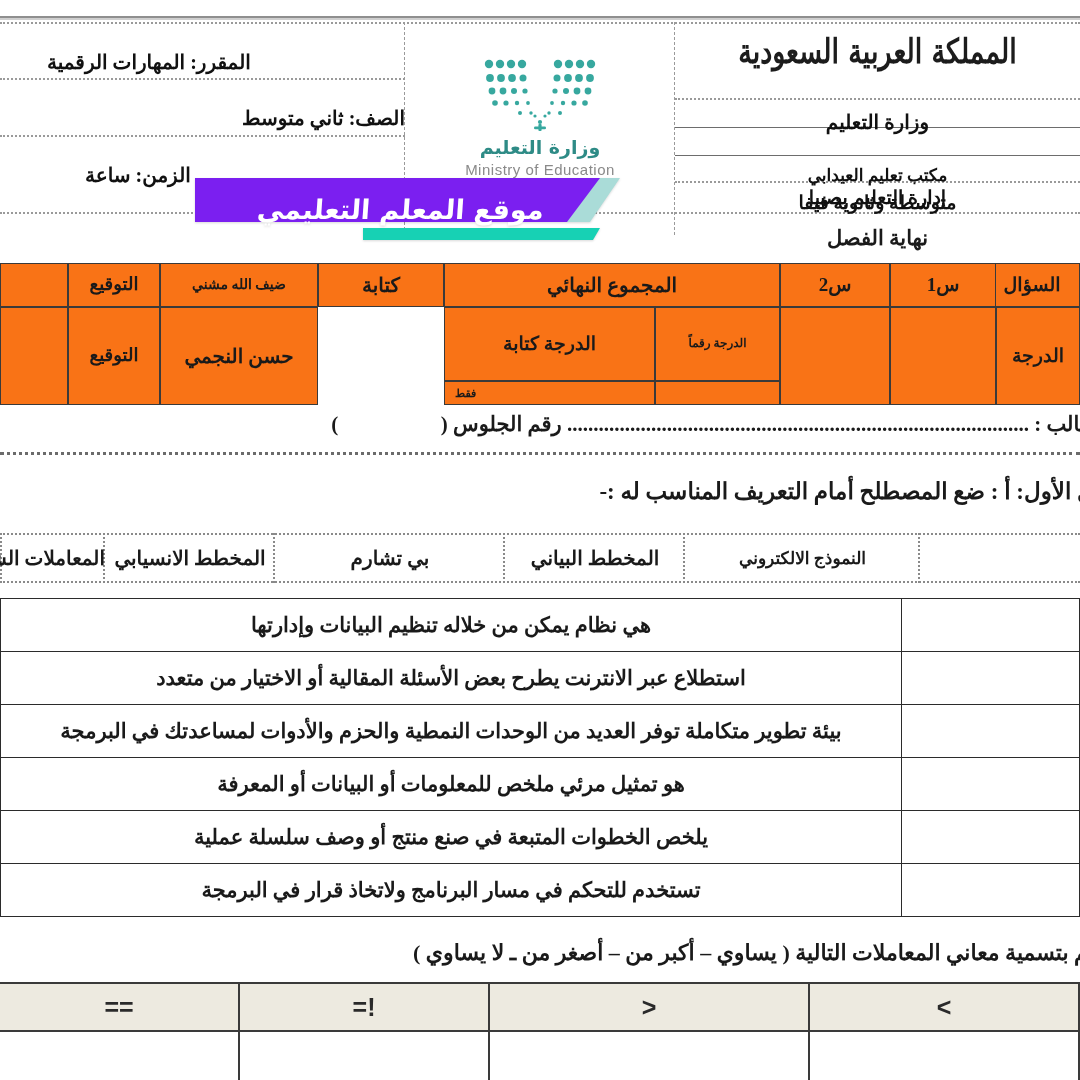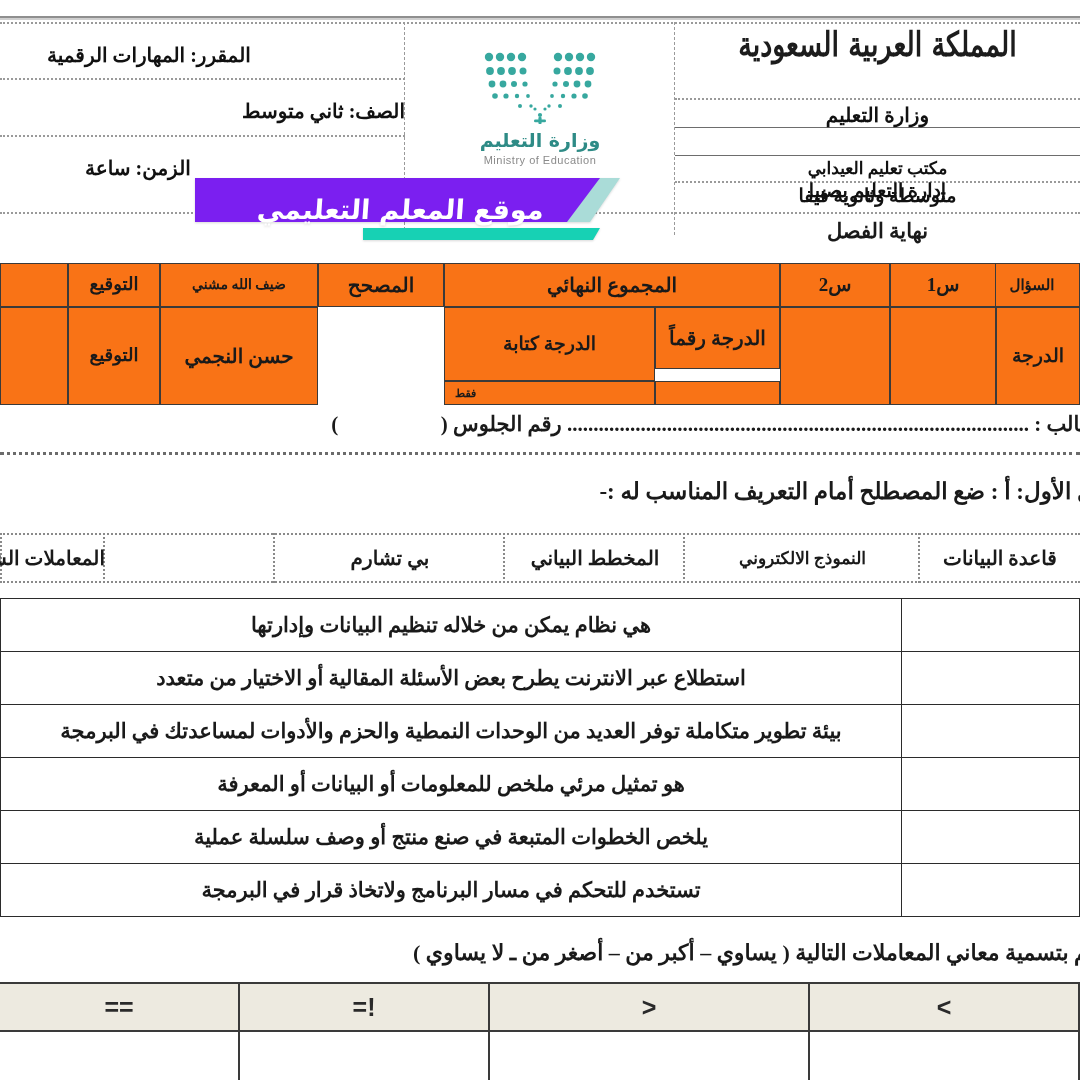--- a/index.html
+++ b/index.html
@@ -26,21 +26,21 @@
   }
 
   
   .header {
     position: absolute;
     top: 22px; right: 0; left: 0;
     height: 220px;
   }
   .hdr-col {
     position: absolute;
-    top: 1px;
+    top: 8px;
     height: 220px;
     box-sizing: border-box;
   }
   .hdr-right { right: 0; width: 405px; }
   .hdr-mid   { right: 405px; width: 270px; }
   .hdr-left  { right: 675px; width: 405px; }
 
   .dashed-v {
     position: absolute;
     top: 0; height: 213px;
@@ -91,21 +91,21 @@
     text-align: center;
   }
   .logo-svg { display: block; margin: 0 auto; }
   .logo-ar {
     font-family: "DejaVu Sans", sans-serif;
     font-size: 19px; color: #2e8b86; font-weight: bold;
     letter-spacing: 1px; margin-top: 4px;
   }
   .logo-en {
     font-family: "Liberation Sans", sans-serif;
-    font-size: 11px; color: #8a8a8a; letter-spacing: .5px; margin-top: 3px;
+    font-size: 15px; color: #8a8a8a; letter-spacing: .5px; margin-top: 3px;
   }
 
   .end-of-term {
     position: absolute;
     top: 196px; right: 0; width: 405px;
     text-align: center;
     font-size: 21px; font-weight: bold;
     white-space: nowrap;
     overflow: hidden;
   }
@@ -350,34 +350,34 @@
     <polygon points="0,0 425,0 395,44 0,44" fill="#aadcd8"></polygon>
     <polygon points="0,0 405,0 372,44 0,44" fill="#7b1ff0"></polygon>
     <polygon points="168,50 405,50 398,62 168,62" fill="#17d1b4"></polygon>
     <polygon points="0,44 168,44 168,62 0,62" fill="#ffffff" opacity="0"></polygon>
   </svg>
   <div class="wm-text">موقع المعلم التعليمي</div>
 </div>
 
 <div class="grades">
 
-  <div class="gcell" style="right:0;    top:0;  width:96px;  height:44px; font-size:15px;">السؤال</div>
+  <div class="gcell" style="right:0;    top:0;  width:96px;  height:44px; font-size:19px;">السؤال</div>
   <div class="gcell" style="right:84px; top:0;  width:106px; height:44px; font-size:19px;">س1</div>
   <div class="gcell" style="right:190px;top:0;  width:110px; height:44px; font-size:19px;">س2</div>
   <div class="gcell" style="right:300px;top:0;  width:336px; height:44px; font-size:20px;">المجموع النهائي</div>
-  <div class="gcell" style="right:636px;top:0;  width:126px; height:44px; font-size:20px;">المصحح</div>
+  <div class="gcell" style="right:636px;top:0;  width:126px; height:44px; font-size:20px;">كتابة</div>
   <div class="gcell" style="right:762px;top:0;  width:158px; height:44px; font-size:14px;">ضيف الله مشني</div>
   <div class="gcell" style="right:920px;top:0;  width:92px;  height:44px; font-size:18px;">التوقيع</div>
   <div class="gcell" style="right:1012px;top:0; width:68px;  height:44px;"></div>
 
   <div class="gcell" style="right:0;    top:44px; width:84px;  height:98px; font-size:19px;">الدرجة</div>
   <div class="gcell" style="right:84px; top:44px; width:106px; height:98px;"></div>
   <div class="gcell" style="right:190px;top:44px; width:110px; height:98px;"></div>
 
-  <div class="gcell" style="right:300px;top:44px; width:125px; height:62px; font-size:20px;margin-left:11px;">الدرجة رقماً</div>
+  <div class="gcell" style="right:300px;top:44px; width:125px; height:74px; font-size:12px;margin-left:11px;">الدرجة رقماً</div>
   <div class="gcell" style="right:300px;top:118px;width:125px; height:24px;"></div>
 
   <div class="gcell" style="right:425px;top:44px; width:211px; height:74px; font-size:19px;">الدرجة كتابة</div>
   <div class="gcell" style="right:425px;top:118px;width:211px; height:24px; font-size:11px; justify-content:flex-end; padding-left:0; padding-right:0;">
     <span style="display:block;width:100%;text-align:left;padding-left:10px;">فقط</span>
   </div>
 
   <div class="gcell" style="right:762px;top:44px; width:158px; height:98px; font-size:20px;">حسن النجمي</div>
   <div class="gcell" style="right:920px;top:44px; width:92px;  height:98px; font-size:18px;">التوقيع</div>
   <div class="gcell" style="right:1012px;top:44px;width:68px;  height:98px;"></div>
@@ -400,24 +400,24 @@
   <div class="terms-border-t"></div>
   <div class="terms-border-b"></div>
 
   <div class="tdiv" style="right:160px;"></div>
   <div class="tdiv" style="right:395px;"></div>
   <div class="tdiv" style="right:575px;"></div>
   <div class="tdiv" style="right:805px;"></div>
   <div class="tdiv" style="right:975px;"></div>
   <div class="tdiv" style="right:1078px;"></div>
 
-  <div class="tcell" style="right:0;    width:160px;">قاعدة البيانات</div>
   <div class="tcell" style="right:160px;width:235px; font-size:17px;">النموذج الالكتروني</div>
   <div class="tcell" style="right:395px;width:180px;">المخطط البياني</div>
   <div class="tcell" style="right:575px;width:230px;">بي تشارم</div>
+  <div class="tcell" style="right:805px;width:170px;">المخطط الانسيابي</div>
   <div class="tcell" style="right:975px;width:160px; justify-content:flex-start;">المعاملات الشرطية</div>
 </div>
 
 <table class="defs">
   <tbody>
     <tr>
       <td class="def-blank"></td>
       <td class="def-text">هي نظام يمكن من خلاله تنظيم البيانات وإدارتها</td>
     </tr>
     <tr>

